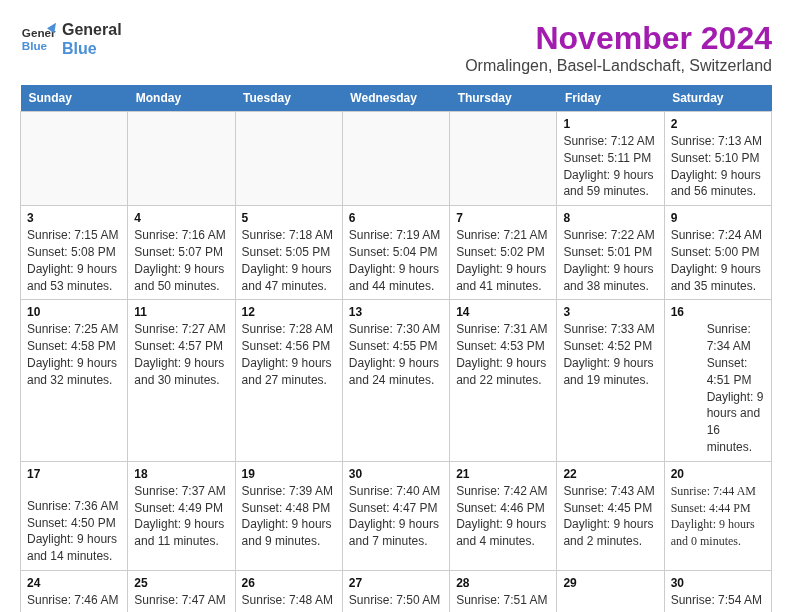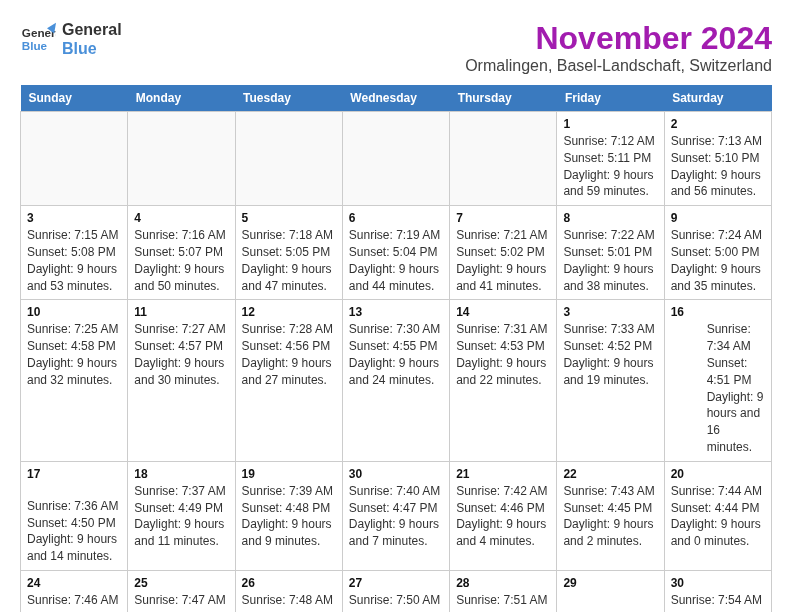--- a/index.html
+++ b/index.html
@@ -250,21 +250,21 @@
 Daylight: 9 hours and 4 minutes.</div>
         </td>
         <td>
           <div class="day-num">22</div>
           <div class="day-info" style="white-space: pre-line;">Sunrise: 7:43 AM
 Sunset: 4:45 PM
 Daylight: 9 hours and 2 minutes.</div>
         </td>
         <td>
           <div class="day-num">20</div>
-          <div class="day-info" style="white-space: pre-line;">Sunrise: 7:44 AM
+          <div class="day-info" style="white-space: pre-line; font-family: Liberation Serif, serif;">Sunrise: 7:44 AM
 Sunset: 4:44 PM
 Daylight: 9 hours and 0 minutes.</div>
         </td>
       </tr>
       <tr class="week-row">
         <td>
           <div class="day-num">24</div>
           <div class="day-info" style="white-space: pre-line;">Sunrise: 7:46 AM
 Sunset: 4:44 PM
 Daylight: 8 hours and 57 minutes.</div>

